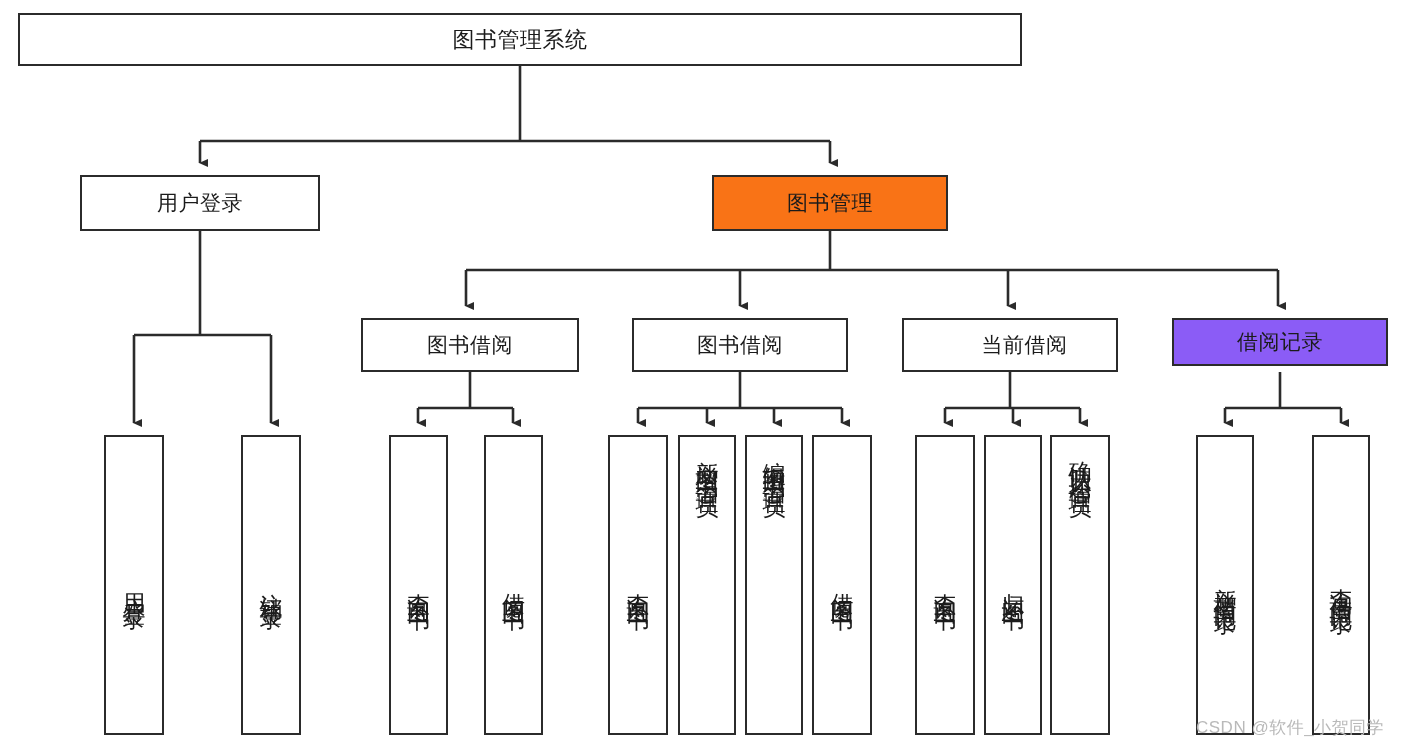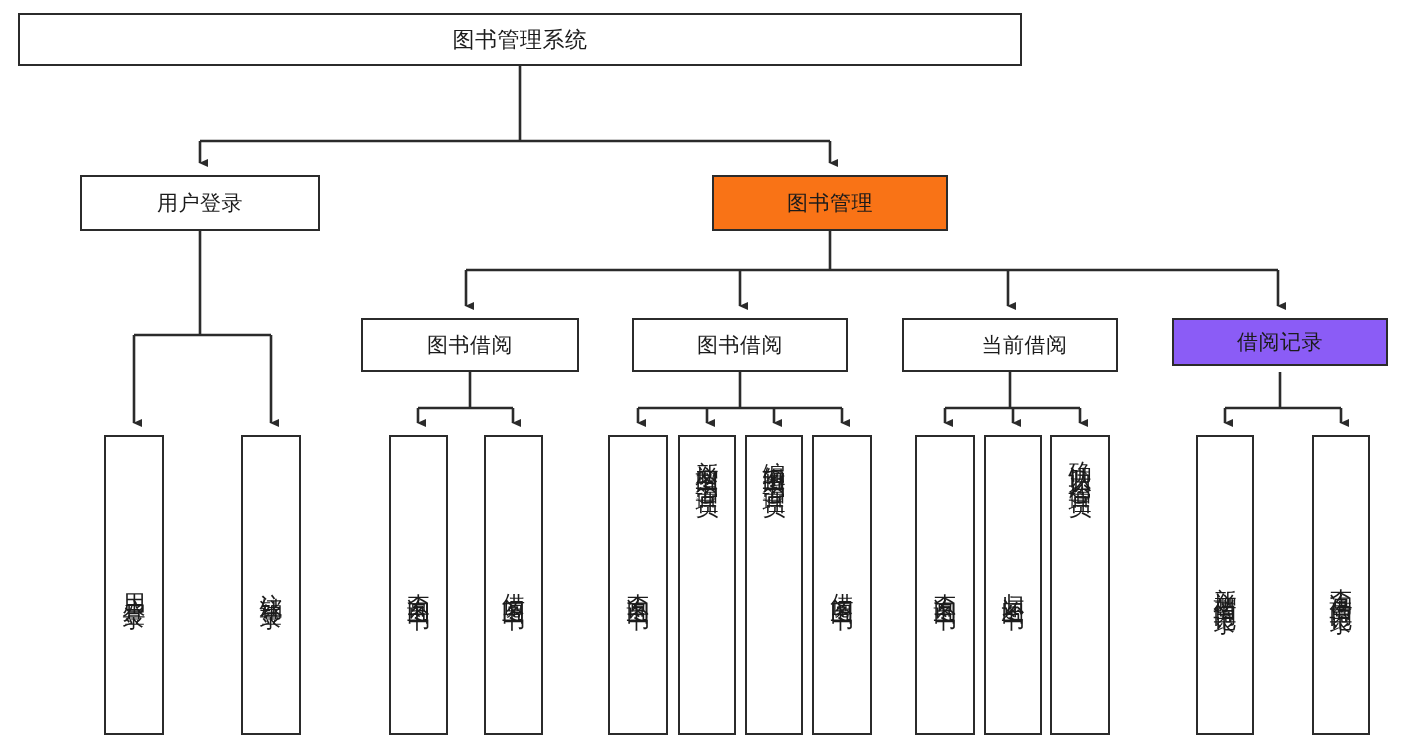--- a/index.html
+++ b/index.html
@@ -190,14 +190,15 @@
   <div class="node v" style="left: 1050px; top: 435px; width: 60px; height: 300px; border-color: rgb(43, 43, 43); background: rgb(255, 255, 255); color: rgb(27, 27, 27);">
     <span class="label">确认归还（管理员）</span>
   </div>
   <div class="node v center" style="left: 1196px; top: 435px; width: 58px; height: 300px; border-color: rgb(43, 43, 43); background: rgb(255, 255, 255); color: rgb(27, 27, 27);">
     <span class="label">新增借阅记录</span>
   </div>
   <div class="node v center" style="left: 1312px; top: 435px; width: 58px; height: 300px; border-color: rgb(43, 43, 43); background: rgb(255, 255, 255); color: rgb(27, 27, 27);">
     <span class="label">查询借阅记录</span>
   </div>
 
+  <div class="watermark" style="left: 1196px; top: 716px; color: rgb(185, 185, 185);">CSDN @软件_小贺同学</div>
 
 </div>
 
 </body></html>

